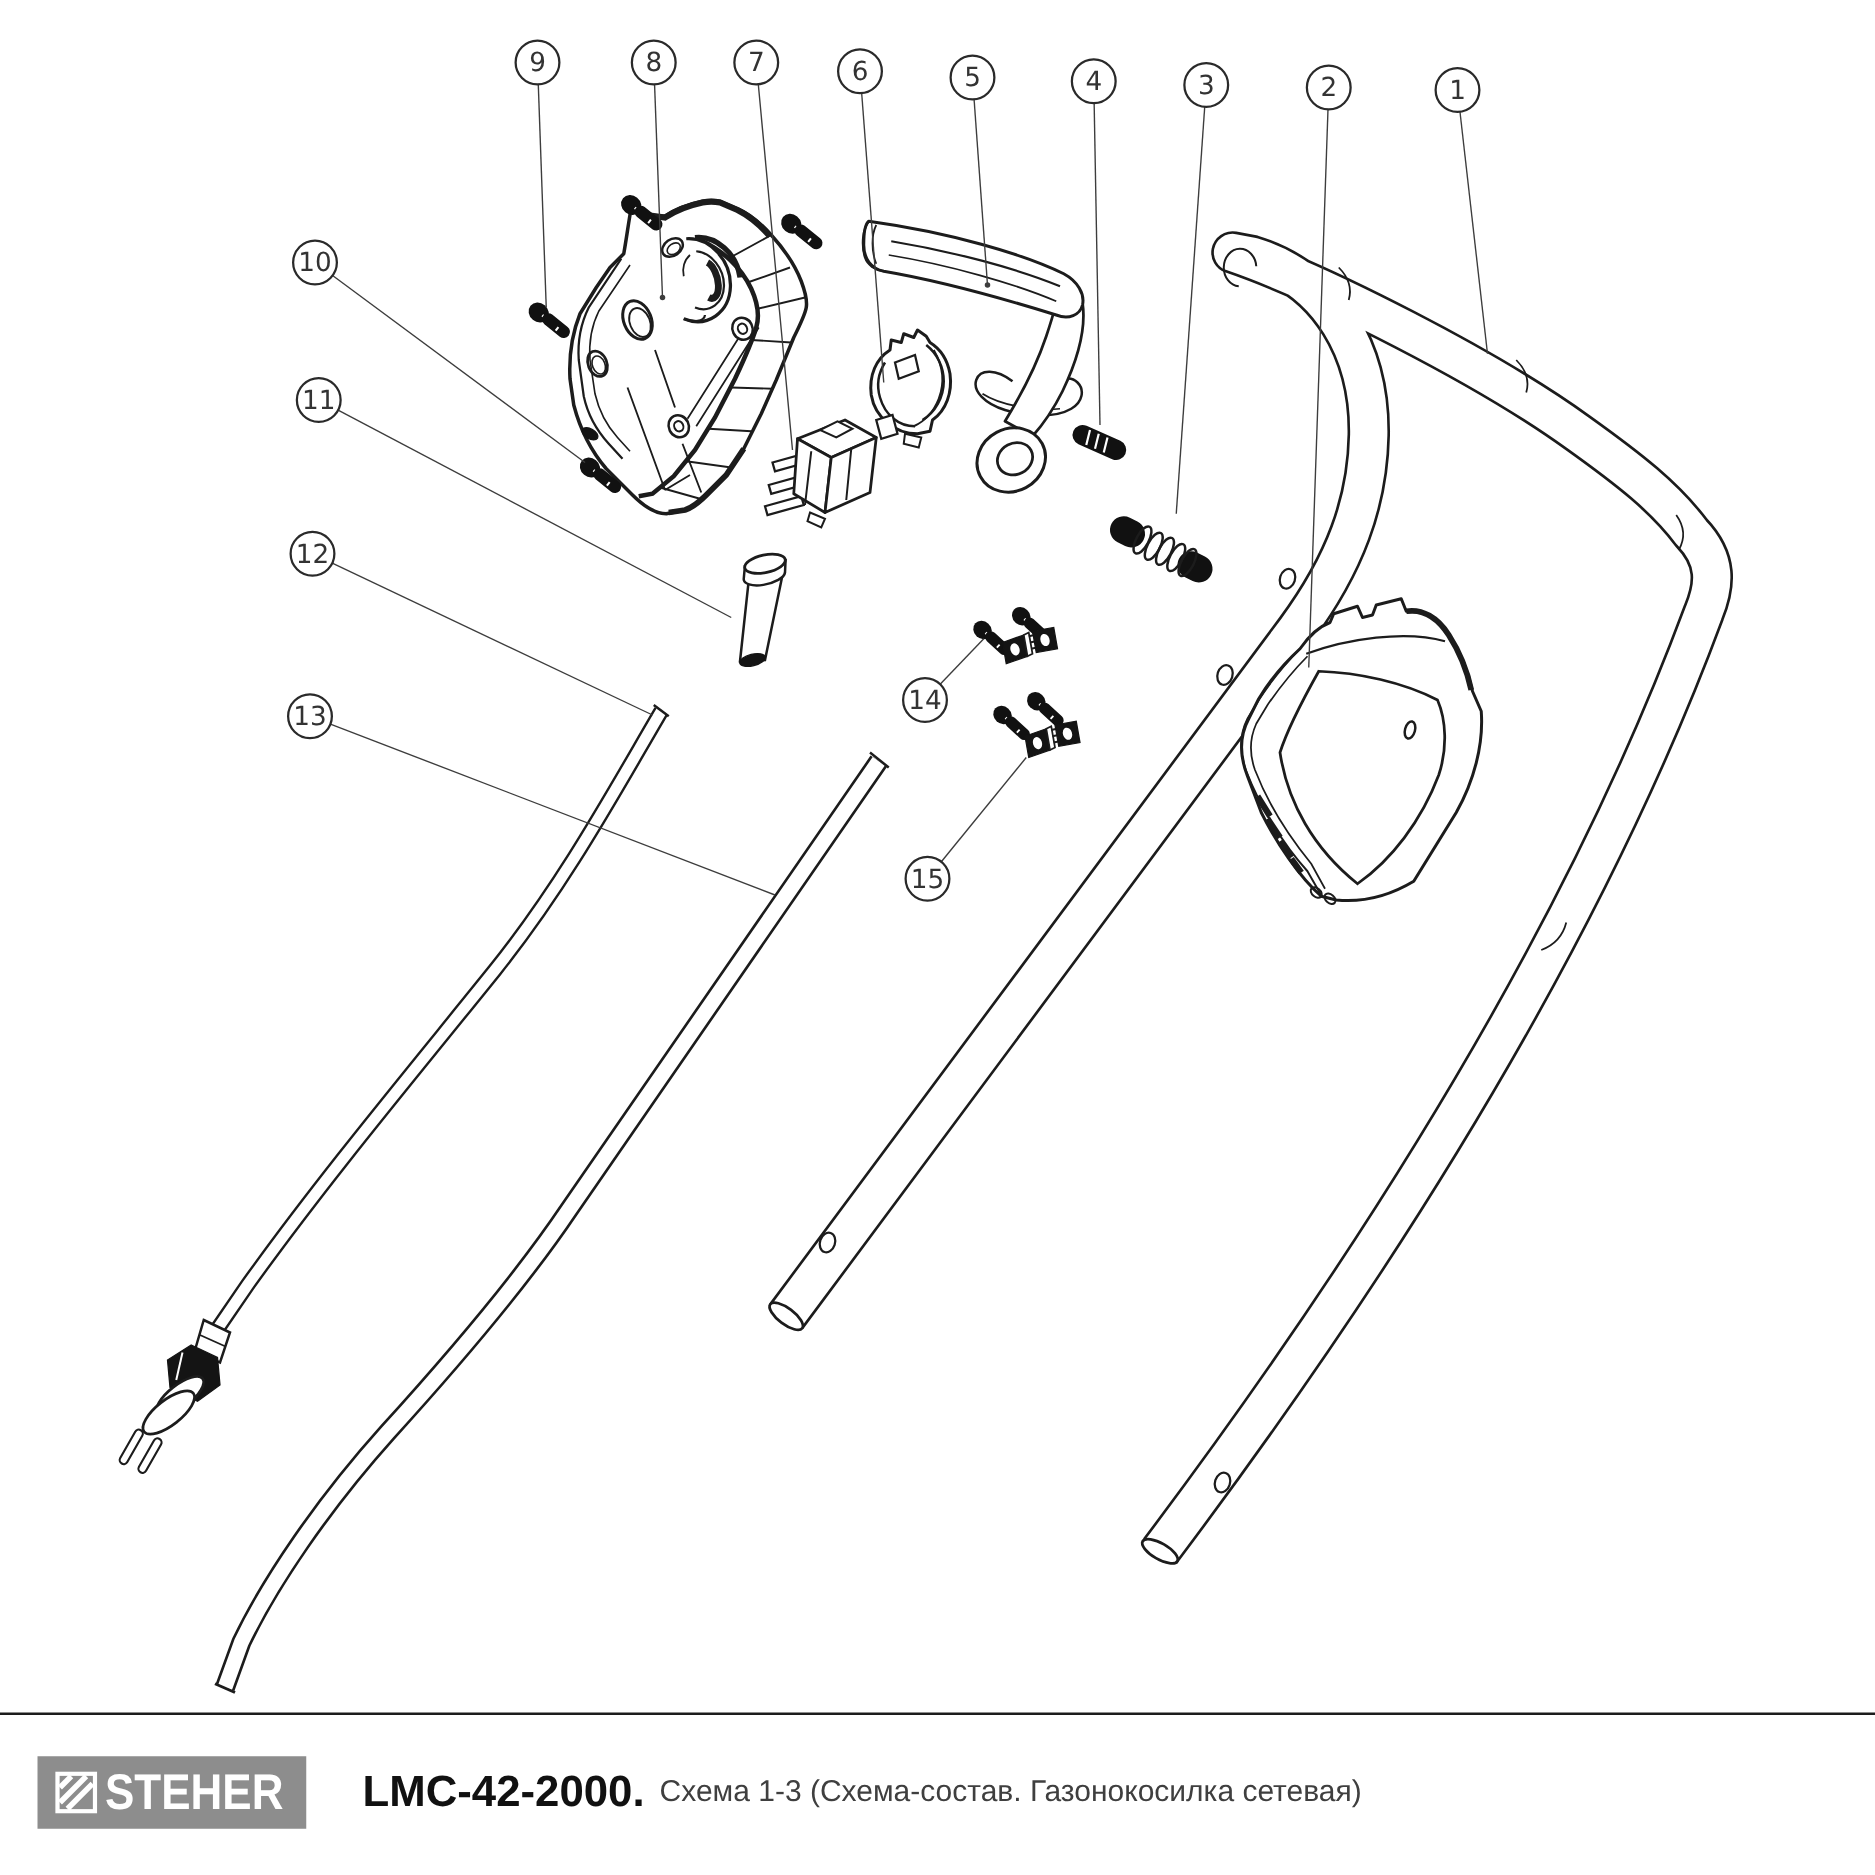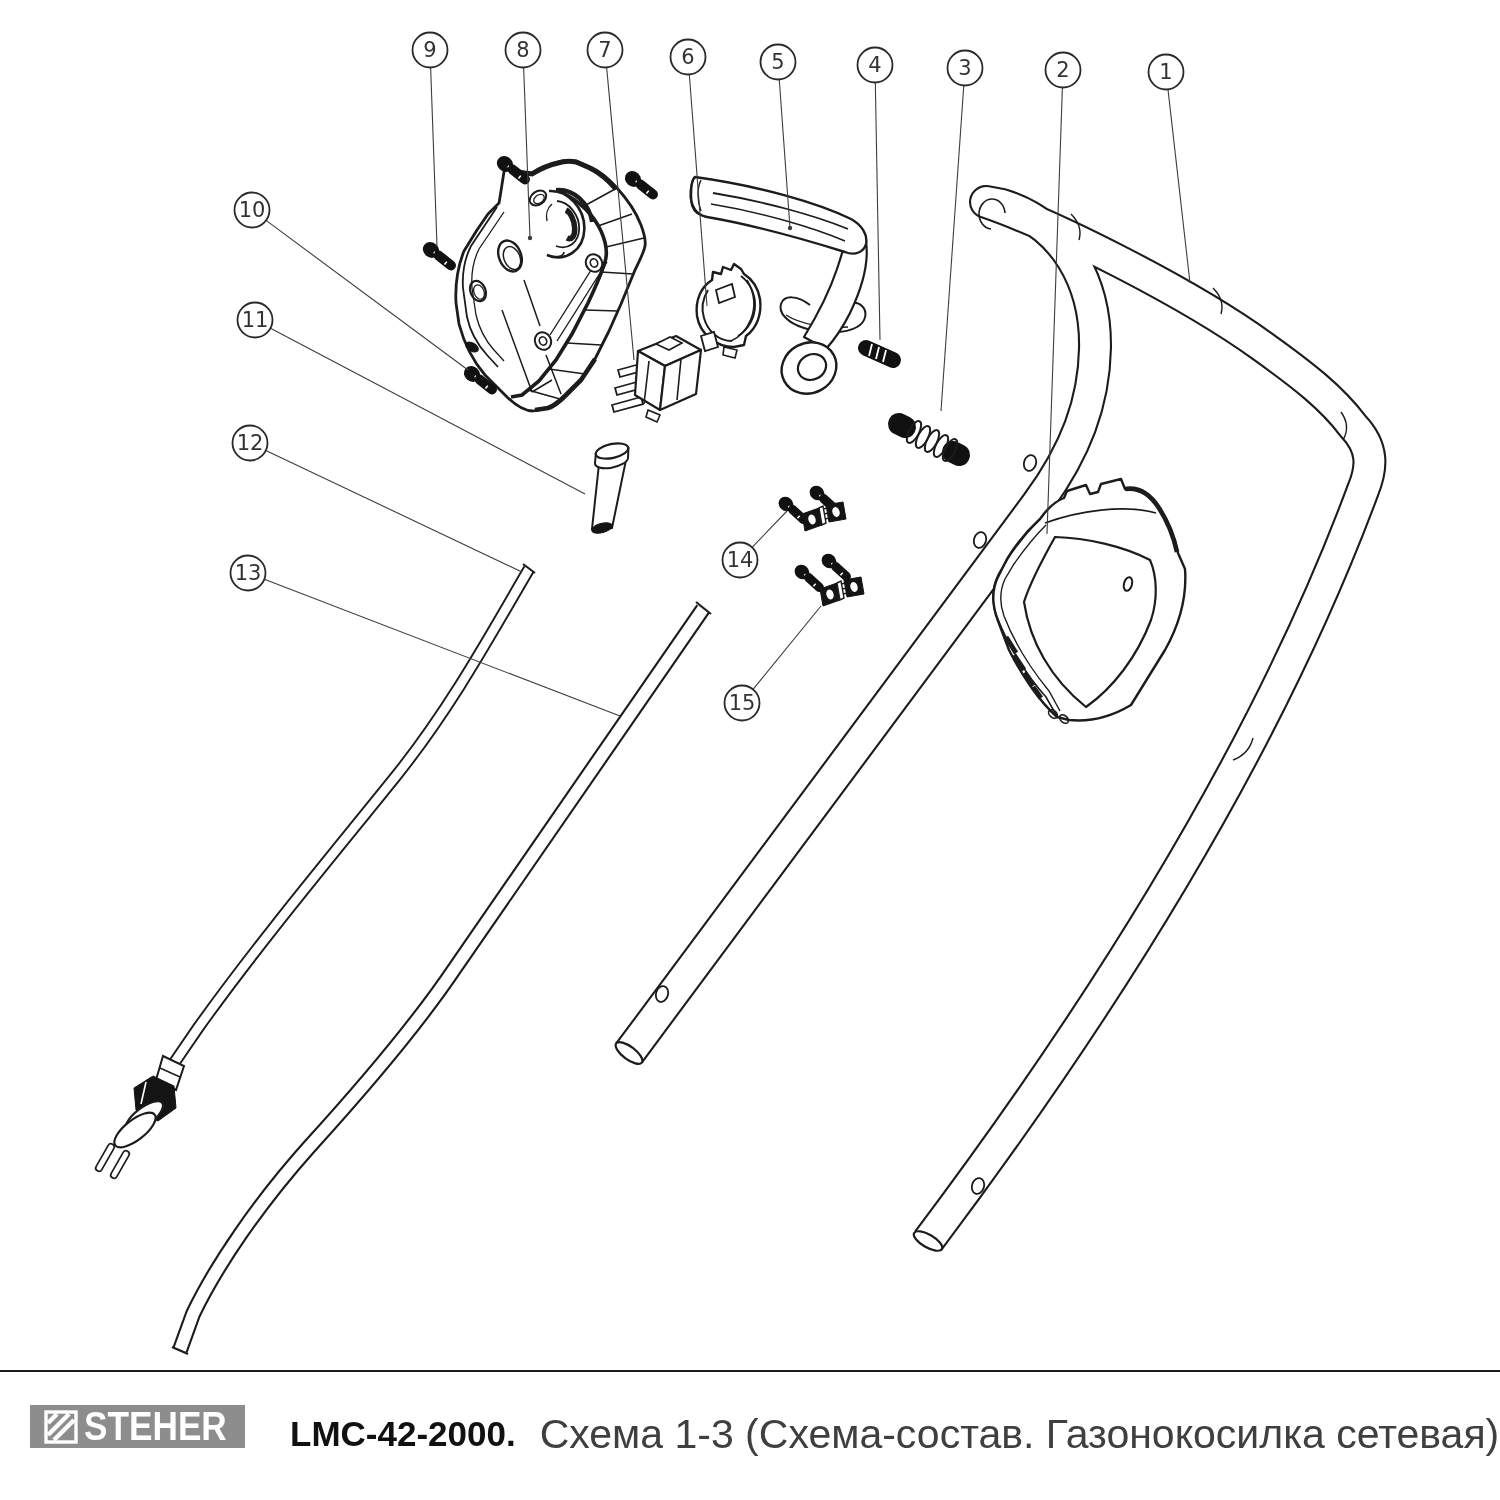--- a/index.html
+++ b/index.html
@@ -1,29 +1,29 @@
 <!DOCTYPE html>
 <html><head>
 <meta charset="utf-8">
 <style>
   html,body{margin:0;padding:0;background:#ffffff;}
   #page{position:relative;width:1500px;height:1500px;background:#ffffff;overflow:hidden;
         font-family:"Liberation Sans", sans-serif;}
   #drawing{position:absolute;left:0;top:0;}
   #footer-rule{position:absolute;left:0;top:1370px;width:1500px;height:2px;background:#1c1c1c;}
   #footer{position:absolute;left:0;top:1402px;width:1500px;height:64px;}
-  #logo{position:absolute;left:30px;top:3px;width:215px;height:43px;background:#8d8d8d;
+  #logo{position:absolute;left:30px;top:3px;width:215px;height:58px;background:#8d8d8d;
         display:flex;align-items:center;}
   #logo-icon{margin-left:14px;width:34px;height:34px;flex:0 0 auto;}
   #logo-text{color:#ffffff;font-weight:bold;font-size:40px;letter-spacing:0px;
              transform:scaleX(0.88);transform-origin:left center;margin-left:6px;
              font-family:"Liberation Sans", sans-serif;}
   #caption{position:absolute;left:290px;top:0px;height:64px;display:flex;align-items:center;white-space:nowrap;}
   #caption .model{font-weight:bold;font-size:35px;color:#111111;font-family:"Liberation Sans", sans-serif;text-align:center;}
-  #caption .subtitle{font-size:41px;color:#3f3f3f;margin-left:24px;font-family:"Liberation Sans", sans-serif;}
+  #caption .subtitle{font-size:24px;color:#3f3f3f;margin-left:12px;font-family:"Liberation Sans", sans-serif;}
 </style>
 </head>
 <body>
 
 <div id="page">
 
 <svg id="drawing" width="1500" height="1500" viewBox="0 0 1500 1500">
   <defs>
     <g id="screw-sm">
 

